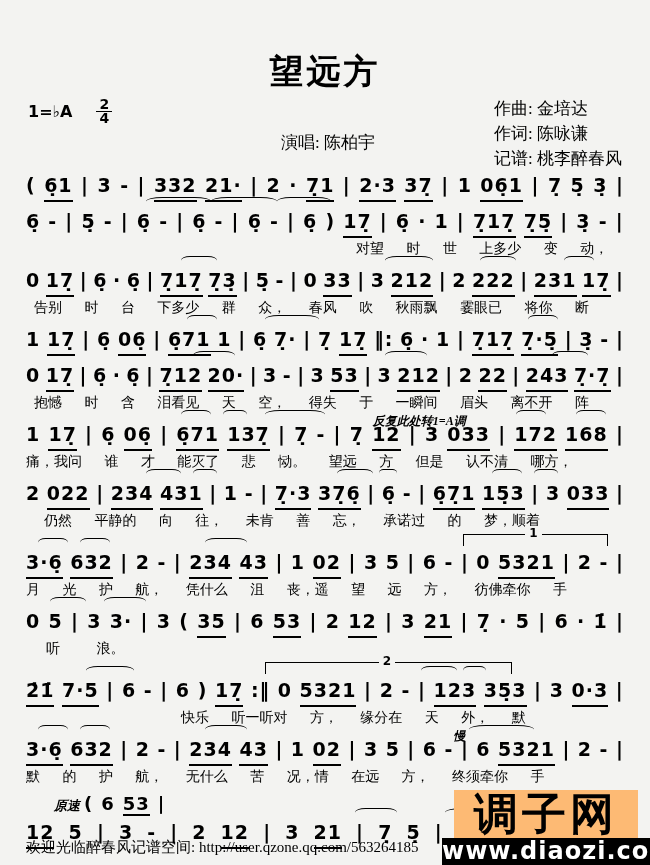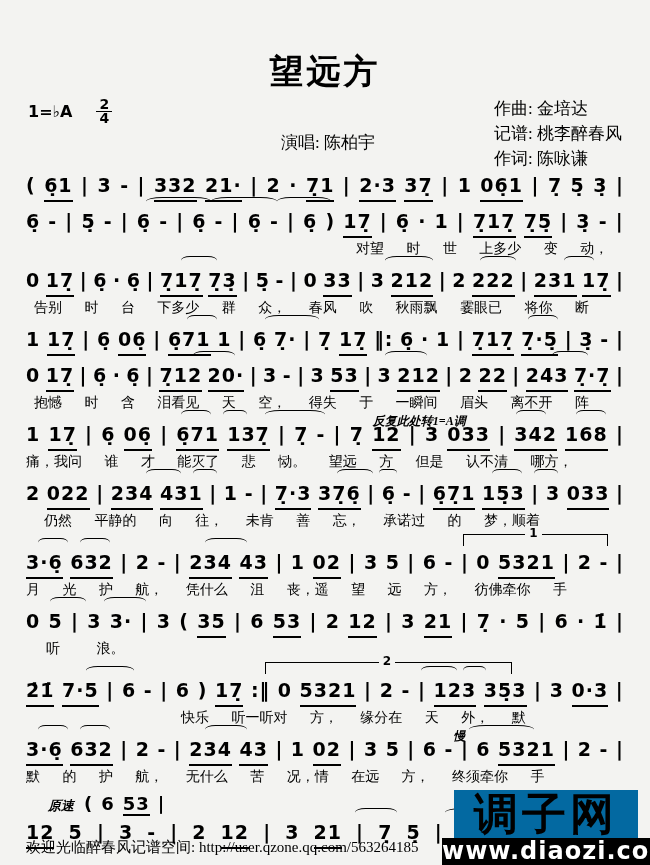--- a/index.html
+++ b/index.html
@@ -43,31 +43,31 @@
     border-top:1.6px solid #000;border-left:1.6px solid #000;border-right:1.6px solid #000;
   }
   .volta .vlabel{
     position:absolute;top:-9px;left:calc(50% - 10px);background:#f3f3f1;
     padding:0 4px;font-size:12px;font-weight:bold;line-height:14px;
   }
   .annot,.tempo{
     position:absolute;top:-15px;font-size:12px;font-style:italic;font-weight:bold;
     font-family:"Liberation Serif","DejaVu Serif",serif;line-height:14px;white-space:nowrap;margin-top:10px;
   }
-  .pickup{display:flex;align-items:baseline;gap:10px;height:24px;margin-left:22px;}
+  .pickup{display:flex;align-items:baseline;gap:4px;height:24px;margin-left:28px;}
   .pickup .plabel{font-size:13px;font-style:italic;font-weight:bold;font-family:"Liberation Serif","DejaVu Serif",serif;}
   .pickup .pnotes{font-size:18px;font-weight:bold;letter-spacing:2px;}
   
   .footer{
     position:absolute;left:26px;bottom:8px;font-size:15px;z-index:1;white-space:nowrap;
     font-family:"Liberation Serif","DejaVu Serif",serif;
   }
   .wm{position:absolute;right:0;bottom:0;width:208px;z-index:5;text-align:center;}
   .wm-name{
-    background:#0369a1;font-size:44px;font-weight:bold;line-height:48px;
+    background:#fdba74;font-size:44px;font-weight:bold;line-height:48px;
     letter-spacing:4px;margin:0 12px;
   }
   .wm-url{
     background:#000;color:#fff;font-size:24px;font-weight:bold;line-height:27px;
     letter-spacing:1px;font-family:"DejaVu Sans",sans-serif;
   }
 </style>
 </head>
 <body>
 
@@ -77,22 +77,22 @@
   <div class="keysig">
     <span>1=♭A</span>
     <span class="meter">
       <span class="mtop">2</span>
       <span class="mbot">4</span>
     </span>
   </div>
   <div class="performer">演唱: 陈柏宇</div>
   <div class="credits">
     <div>作曲: 金培达</div>
+    <div>作词: 陈咏谦</div>
     <div>记谱: 桃李醉春风</div>
-    <div>作词: 陈咏谦</div>
   </div>
 </div>
 
 <div id="score">
     <div class="line">
       <div class="notes">
         <span class="tok">(</span>
         <span class="tok beam">6̣1</span>
         <span class="tok">|</span>
         <span class="tok">3</span>
@@ -272,21 +272,21 @@
         <span class="tok">|</span>
         <span class="tok">7̣</span>
         <span class="tok">-</span>
         <span class="tok">|</span>
         <span class="tok">7̣</span>
         <span class="tok beam">12</span>
         <span class="tok">|</span>
         <span class="tok">3</span>
         <span class="tok beam">033</span>
         <span class="tok">|</span>
-        <span class="tok beam">342</span>
+        <span class="tok beam">172</span>
         <span class="tok beam">168</span>
         <span class="tok">|</span>
       </div>
       <div class="lyrics">痛，我问 谁 才 能灭了 悲 恸。 望远 方 但是 认不清 哪方，</div>
     </div>
     <div class="line">
       <div class="notes">
         <div class="arc" style="left: 20%; width: 6%;"></div>
         <div class="arc" style="left: 28%; width: 4%;"></div>
         <div class="arc" style="left: 52%; width: 6%;"></div>

